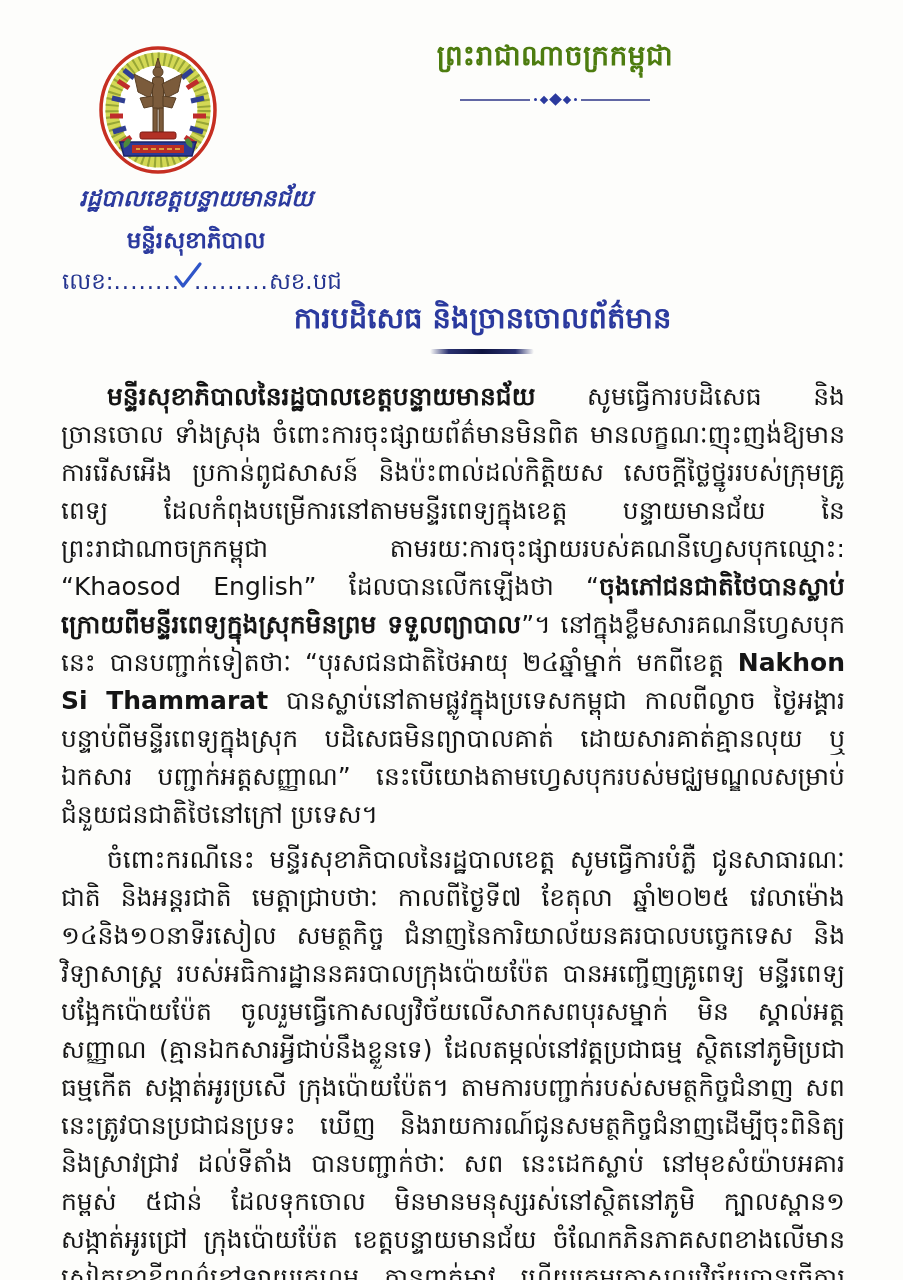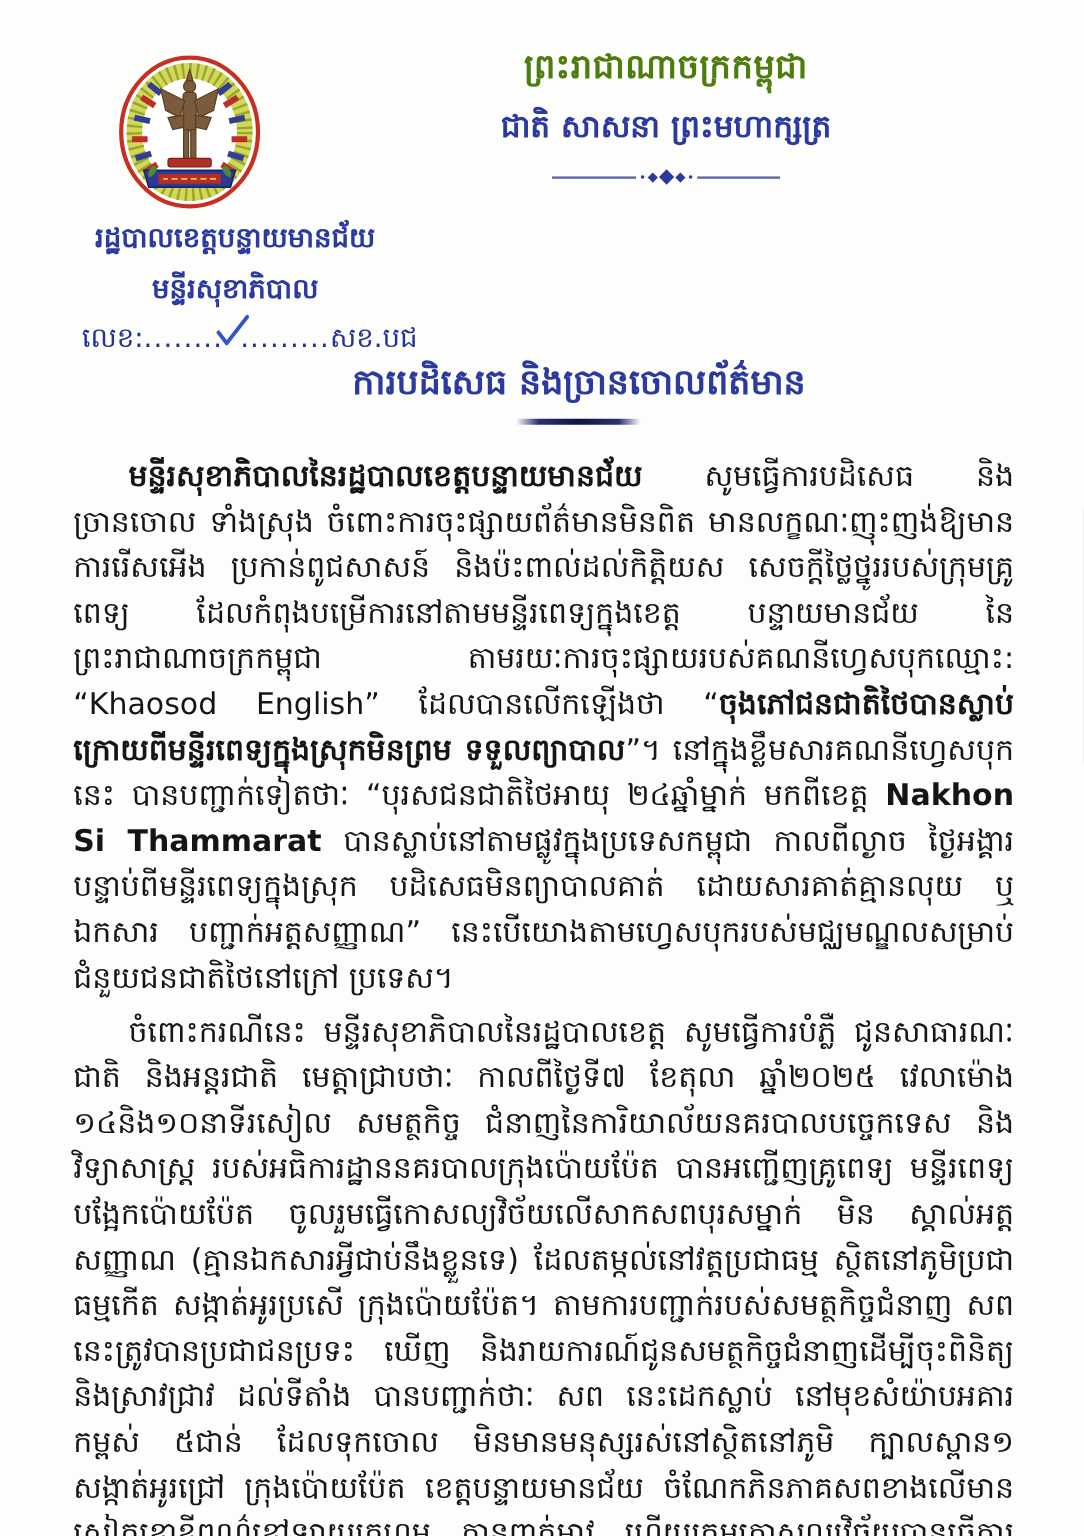--- a/index.html
+++ b/index.html
@@ -14,23 +14,23 @@
   .motto .l1{font-size:28px;font-weight:bold;color:#4d7c0f;letter-spacing:.5px;}
   .motto .l2{font-size:26px;font-weight:bold;color:#2b3a9e;margin-top:10px;}
   .motto-divider{margin:16px auto 0;width:190px;display:flex;align-items:center;justify-content:center;gap:4px;}
   .motto-divider .dash{height:2px;background:#39418f;flex:1;opacity:.8;}
   .motto-divider .dia{width:6px;height:6px;background:#2b3a9e;transform:rotate(45deg);}
   .motto-divider .dia.big{width:9px;height:9px;}
   .motto-divider .dot{width:3px;height:3px;border-radius:50%;background:#2b3a9e;}
   
   .emblem{position:absolute;top:46px;left:98px;width:120px;height:134px;}
   .letterhead{position:absolute;top:184px;left:38px;width:316px;text-align:center;color:#2b3a9e;}
-  .letterhead .admin{font-size:23px;font-weight:bold;}
+  .letterhead .admin{font-size:23px;font-weight:bold;font-style:italic;}
   .letterhead .dept{font-size:23px;font-weight:bold;margin-top:9px;}
-  .refline{margin-top:8px;text-align:center;padding-left:24px;font-size:23px;color:#23338f;white-space:nowrap;}
+  .refline{margin-top:8px;text-align:left;padding-left:24px;font-size:23px;color:#23338f;white-space:nowrap;}
   .refline .dots{letter-spacing:1px;color:#23338f;}
   .refline svg{vertical-align:middle;margin:-14px -10px 0 -10px;}
   
   .doc-title{position:absolute;top:300px;left:0;right:0;margin-left:62px;text-align:center;
     font-size:29px;font-weight:bold;color:#2b3a9e;}
   .title-rule{position:absolute;top:349px;left:430px;width:104px;height:5px;
     background:linear-gradient(90deg,rgba(20,26,80,0) 0%,#2a3170 18%,#0e1340 50%,#2a3170 82%,rgba(20,26,80,0) 100%);
     border-radius:3px;}
   
   .body-text{position:absolute;top:378px;left:61px;width:784px;}
@@ -40,21 +40,20 @@
   }
   .body-text .b{font-weight:bold;}
 </style>
 </head>
 <body>
 
 <div class="page">
 
   <div class="motto">
     <div class="l1">ព្រះរាជាណាចក្រកម្ពុជា</div>
-    <div class="l2">ជាតិ សាសនា ព្រះមហាក្សត្រ</div>
     <div class="motto-divider">
       <span class="dash"></span>
       <span class="dot"></span>
       <span class="dia"></span>
       <span class="dia big"></span>
       <span class="dia"></span>
       <span class="dot"></span>
       <span class="dash"></span>
     </div>
   </div>

